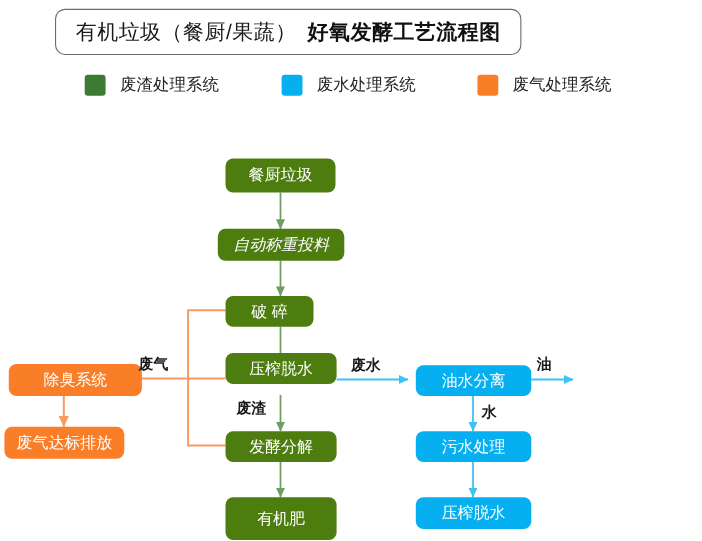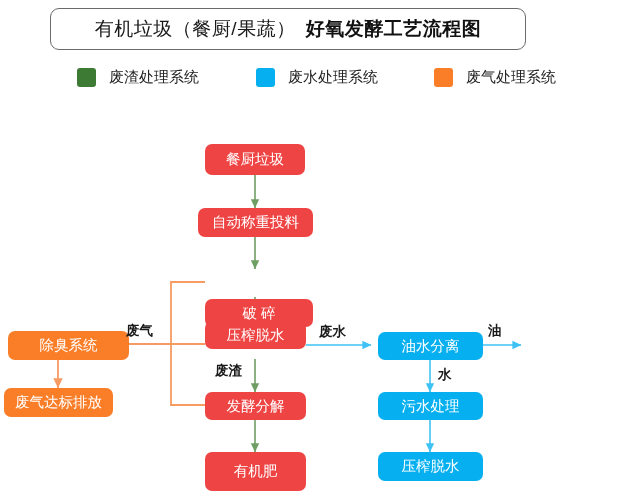--- a/index.html
+++ b/index.html
@@ -6,41 +6,41 @@
   body{
     width:638px;height:492px;
     background:#ffffff;
     font-family:"Liberation Sans","DejaVu Sans",sans-serif;
     position:relative;overflow:hidden;
   }
   #canvas{position:absolute;left:0;top:0;width:638px;height:492px;}
 
   
   .title-box{
-    position:absolute;left:50px;top:8px;width:476px;height:42px;
+    position:absolute;left:50px;top:8px;width:424px;height:42px;
     border:1.5px solid #6b6b6b;border-radius:9px;background:#fff;
     display:flex;align-items:center;justify-content:center;
     box-sizing:border-box;
   }
   .title-normal{font-size:19px;color:#1a1a1a;letter-spacing:0.5px;}
   .title-bold{font-size:19px;color:#111;font-weight:bold;letter-spacing:0.5px;margin-left:10px;}
 
   
   .legend-item{position:absolute;display:flex;align-items:center;top:68px;}
   .legend-sw{width:19px;height:19px;border-radius:3px;display:block;}
   .legend-label{font-size:15px;color:#222;margin-left:13px;white-space:nowrap;}
 
   
   .node{
     position:absolute;border-radius:7px;
     display:flex;align-items:center;justify-content:center;
     color:#ffffff;font-size:14.5px;white-space:nowrap;
     box-sizing:border-box;
   }
-  .n-green{background:#ef4444;}
+  .n-green{background:#4d7c0f;}
   .n-blue{background:#06b0f0;}
   .n-orange{background:#fa7e28;}
 
   
   .elabel{position:absolute;font-size:13.5px;color:#1a1a1a;white-space:nowrap;}
   .elabel.bold{font-weight:bold;}
 
   svg.wires{position:absolute;left:0;top:0;width:638px;height:492px;pointer-events:none;}
 </style>
 </head>
@@ -94,25 +94,25 @@
     <line x1="306" y1="345" x2="371" y2="345" stroke="#3ec2f5" stroke-width="1.6" marker-end="url(#ab)"></line>
     <line x1="483" y1="345" x2="521" y2="345" stroke="#3ec2f5" stroke-width="1.6" marker-end="url(#ab)"></line>
     <line x1="430" y1="360" x2="430" y2="392" stroke="#3ec2f5" stroke-width="1.6" marker-end="url(#ab)"></line>
     <line x1="430" y1="420" x2="430" y2="452" stroke="#3ec2f5" stroke-width="1.6" marker-end="url(#ab)"></line>
   </svg>
 
   <div class="node n-green" style="left:205px;top:144px;width:100px;height:31px;">
     <span>餐厨垃圾</span>
   </div>
 
-  <div class="node n-green" style="left:198px;top:208px;width:115px;height:29px;">
+  <div class="node n-green" style="left:198px;top:208px;width:115px;height:29px;font-style:italic;">
     <span>自动称重投料</span>
   </div>
 
-  <div class="node n-green" style="left:205px;top:269px;width:108px;height:28px;margin-top:30px;">
+  <div class="node n-green" style="left:205px;top:269px;width:80px;height:28px;">
     <span>破 碎</span>
   </div>
 
   <div class="node n-green" style="left:205px;top:321px;width:101px;height:28px;">
     <span>压榨脱水</span>
   </div>
 
   <div class="node n-green" style="left:205px;top:392px;width:101px;height:28px;align-items:center;">
     <span>发酵分解</span>
   </div>

